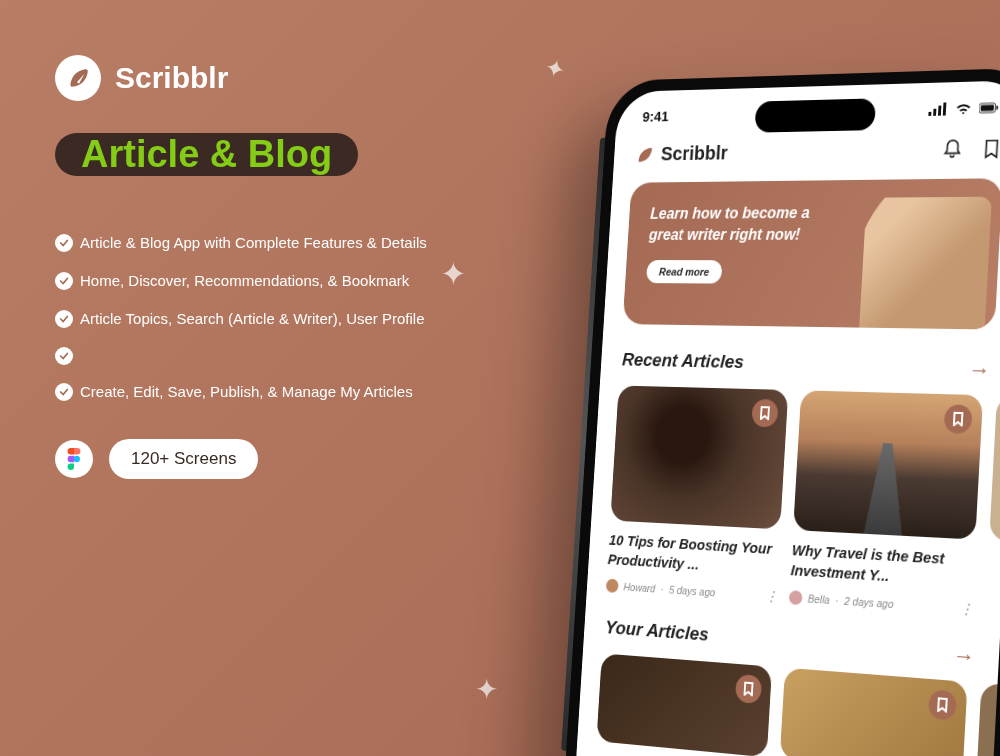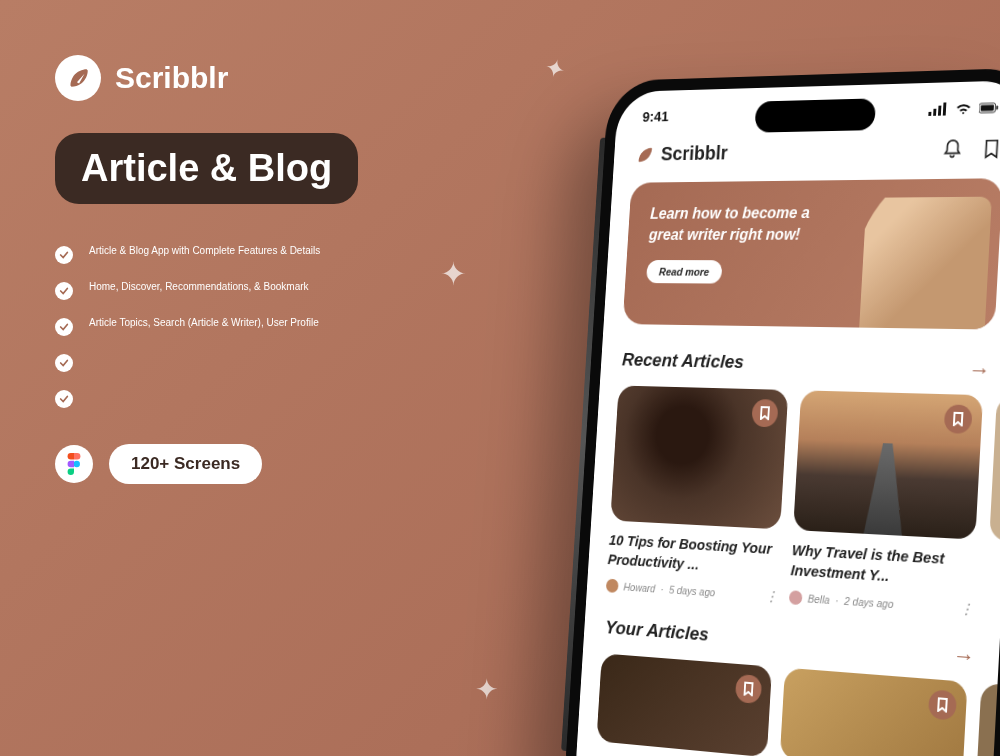--- a/index.html
+++ b/index.html
@@ -47,41 +47,41 @@
 }
 .logo-circle svg { width: 26px; height: 26px; }
 .brand-name {
   color: #fff;
   font-size: 30px;
   font-weight: 700;
 }
 
 .title-pill {
   background: #3b2a23;
-  color: #ffffff;
+  color: #84cc16;
   font-size: 38px;
   font-weight: 700;
-  padding: 14px 26px;
+  padding: 0 26px;
   border-radius: 24px;
   display: inline-block;
-  margin-bottom: 0;
+  margin-bottom: 16px;
 }
 
 .features {
   margin-top: 40px;
   display: flex;
   flex-direction: column;
   gap: 16px;
 }
 .feature {
   display: flex;
   align-items: flex-start;
-  gap: 16px;
+  gap: 7px;
   color: #fff;
-  font-size: 10px;
+  font-size: 15px;
   line-height: 1.45;
 }
 .check-circle {
   width: 18px;
   height: 18px;
   border-radius: 50%;
   background: #fff;
   flex-shrink: 0;
   margin-top: 2px;
   display: flex;
@@ -102,21 +102,21 @@
   border-radius: 50%;
   background: #fff;
   display: flex;
   align-items: center;
   justify-content: center;
 }
 .figma-badge svg { width: 16px; height: 22px; }
 .screens-pill {
   background: #fff;
   color: #3b2a23;
-  font-weight: 700;
+  font-weight: 400;
   font-size: 17px;
   padding: 10px 22px;
   border-radius: 22px;
 }
 
 
 .phone-wrap {
   position: absolute;
   right: -30px;
   top: 70px;
@@ -368,20 +368,21 @@
             <path d="M2 6l3 3 5-6" stroke="#a56a54" stroke-width="2" fill="none" stroke-linecap="round"></path>
           </svg>
         </div>
     </div>
     <div class="feature">
       <div class="check-circle">
           <svg viewBox="0 0 12 12">
             <path d="M2 6l3 3 5-6" stroke="#a56a54" stroke-width="2" fill="none" stroke-linecap="round"></path>
           </svg>
         </div>
+      <span>Create, Edit, Save, Publish, &amp; Manage My Articles</span>
     </div>
   </div>
 
   <div class="bottom-row">
     <div class="figma-badge">
       <svg viewBox="0 0 16 24">
         <circle cx="11" cy="12" r="3.5" fill="#19bcfe"></circle>
         <path d="M4.5 0h3.5v7H4.5a3.5 3.5 0 010-7z" fill="#f24e1e"></path>
         <path d="M8 0h3.5a3.5 3.5 0 010 7H8z" fill="#ff7262"></path>
         <path d="M4.5 8.5H8v7H4.5a3.5 3.5 0 010-7z" fill="#a259ff"></path>

